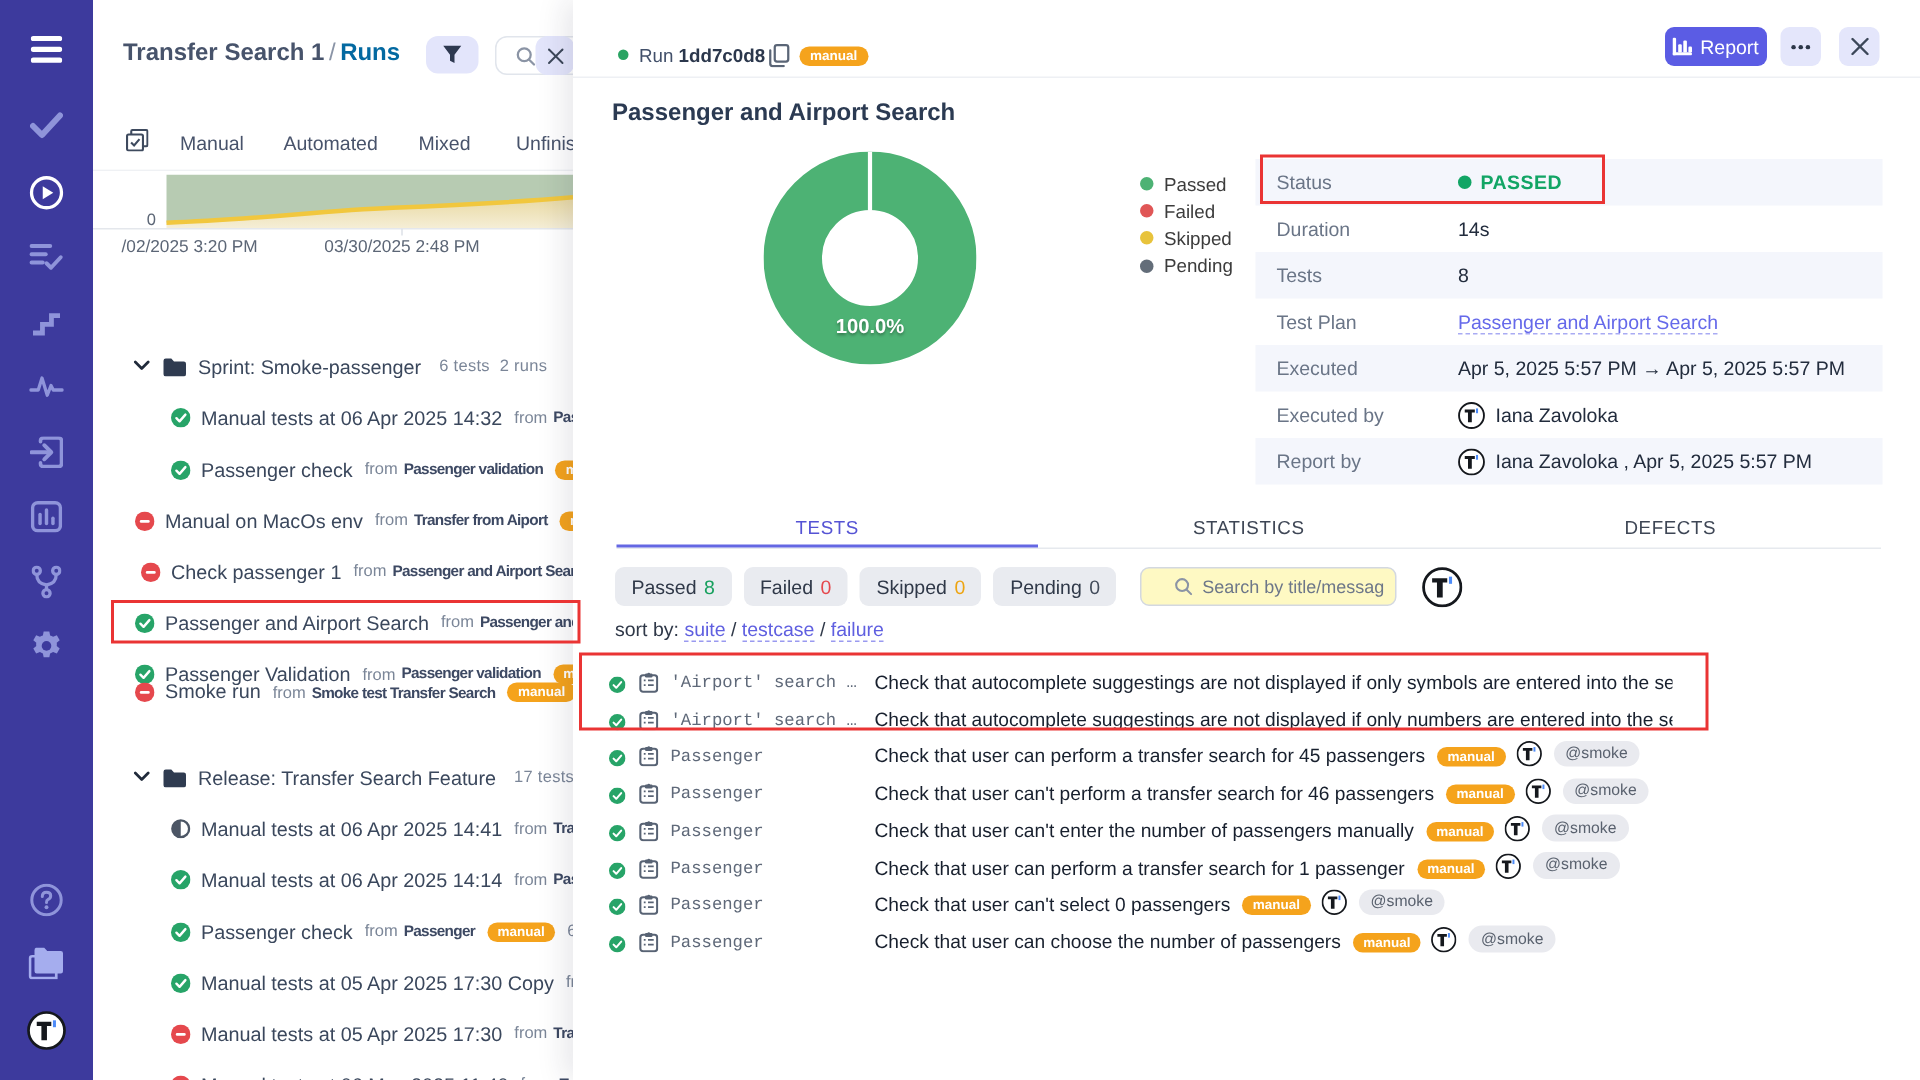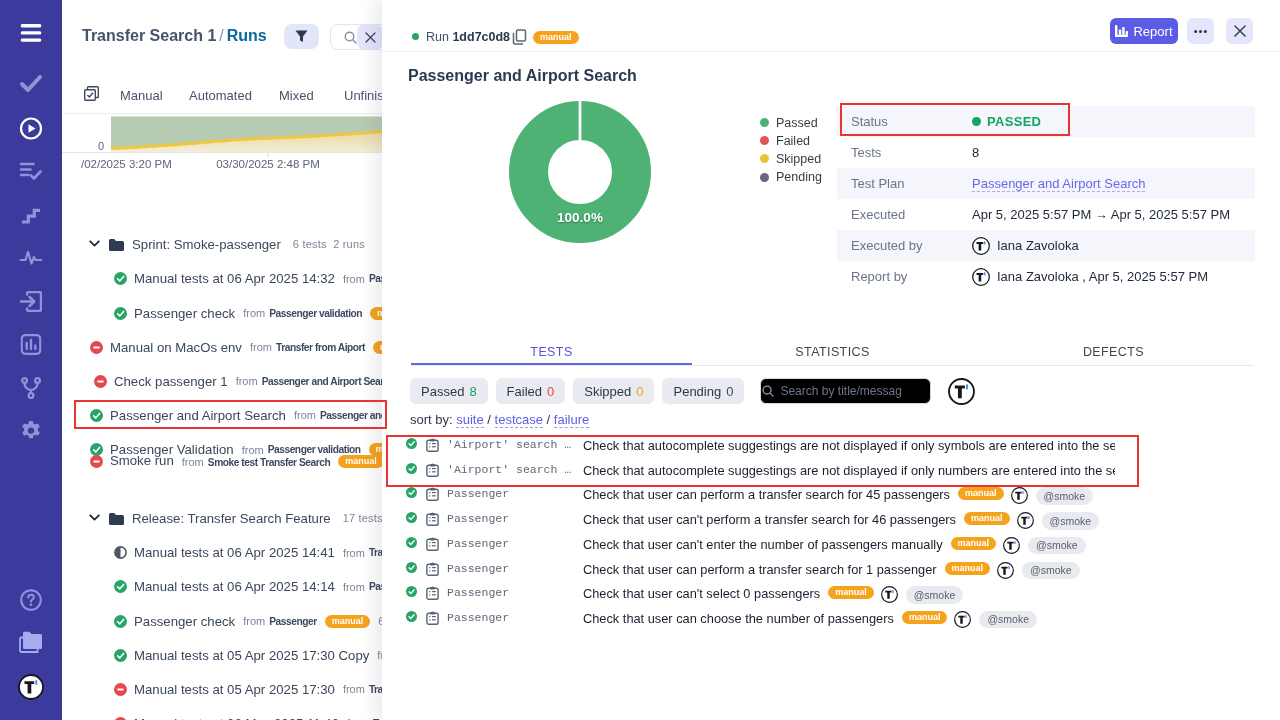--- a/index.html
+++ b/index.html
@@ -42,21 +42,21 @@
   
   .mtabs { position:absolute; left:29px; top:338px; width:843px; height:28px; border-bottom:1px solid #e6e9ee; display:flex; }
   .mtabs div { width:281px; text-align:center; font-size:12.5px; color:#3e4655; letter-spacing:0.4px; padding-top:7px; }
   .mtabs .act { color:#5553d4; border-bottom:2px solid #6467e3; }
   
   .fchips { position:absolute; left:28px; top:378px; height:26px; display:flex; gap:8px; font-size:13px; color:#2f3848; }
   .fchip { background:#e9ebf0; border-radius:6px; height:26px; display:flex; align-items:center; padding:0 11px; gap:5px; }
   .sortby { position:absolute; left:28px; top:412px; font-size:13px; color:#2f3848; }
   .slink { color:#5f5fe0; border-bottom:1px dashed #9a9af0; }
   
-  .trun { position:absolute; left:24px; height:24px; display:flex; align-items:flex-start; white-space:nowrap; }
+  .trun { position:absolute; left:24px; height:24px; display:flex; align-items:flex-end; white-space:nowrap; }
   .trun svg, .trun .badge, .trun .chip { flex-shrink:0; }
   .trun .su { font-family:"Liberation Mono", monospace; font-size:11.5px; color:#5f6979; width:136px; margin-left:8px; overflow:hidden; flex-shrink:0; white-space:nowrap; }
   .trun .tt { font-size:12.8px; color:#18202e; }
   
   .redbox { position:absolute; border:2.5px solid #ea3434; z-index:40; }
 </style>
 </head>
 <body>
 
 <div id="sidebar">
@@ -395,20 +395,24 @@
   </div>
   <div class="itbl" id="itbl">
     <div class="trow">
         <span class="lab">Status</span>
         <span class="val">
           <i style="width:9px;height:9px;border-radius:50%;background:#12a565;margin-right:6px;"></i>
           <b style="color:#12a565;letter-spacing:0.3px;">PASSED</b>
         </span>
       </div>
     <div class="trow">
+        <span class="lab">Duration</span>
+        <span class="val">14s</span>
+      </div>
+    <div class="trow">
         <span class="lab">Tests</span>
         <span class="val">8</span>
       </div>
     <div class="trow">
         <span class="lab">Test Plan</span>
         <span class="val">
           <span style="color:#6569ea;border-bottom:1px dashed #a9abf3;">Passenger and Airport Search</span>
         </span>
       </div>
     <div class="trow">
@@ -441,21 +445,21 @@
   <div class="mtabs">
     <div class="act">TESTS</div>
     <div>STATISTICS</div>
     <div>DEFECTS</div>
   </div>
   <div class="fchips" id="fchips">
     <div class="fchip">Passed <span style="color:#17a05e;">8</span></div>
     <div class="fchip">Failed <span style="color:#e5484d;">0</span></div>
     <div class="fchip">Skipped <span style="color:#eda411;">0</span></div>
     <div class="fchip">Pending <span style="color:#434c5b;">0</span></div>
-    <div style="width:171px; height:26px; border:1px solid #d3d8e0; border-radius:6px; display:flex; align-items:center; padding-left:1px; gap:6px; background:#000000; margin-left:8px;">
+    <div style="width:171px; height:26px; border:1px solid #d3d8e0; border-radius:6px; display:flex; align-items:center; padding-left:22px; gap:6px; background:#fef9c3; margin-left:8px;">
       <svg width="12" height="12" viewBox="0 0 13 13">
           <circle cx="5.5" cy="5.5" r="4.3" stroke="#8b94a5" stroke-width="1.5" fill="none"></circle>
           <line x1="8.8" y1="8.8" x2="12" y2="12" stroke="#8b94a5" stroke-width="1.5" stroke-linecap="round"></line>
         </svg>
       <span style="font-size:12px; color:#6d7789;">Search by title/messag</span>
     </div>
     <svg class="av" width="27" height="27" style="margin-left:9px;" viewBox="0 0 26 26">
         <circle cx="13" cy="13" r="12" fill="#fff" stroke="#15181d" stroke-width="1.8"></circle>
         <path d="M6.5 7.2 L16.2 7.2 L16.2 10 L13.3 10 L13.3 19.5 L9.6 19.5 L9.6 10 L6.5 10 Z" fill="#15181d"></path>
         <rect x="17.3" y="6.2" width="2" height="4.6" fill="#4d8bf8"></rect>

